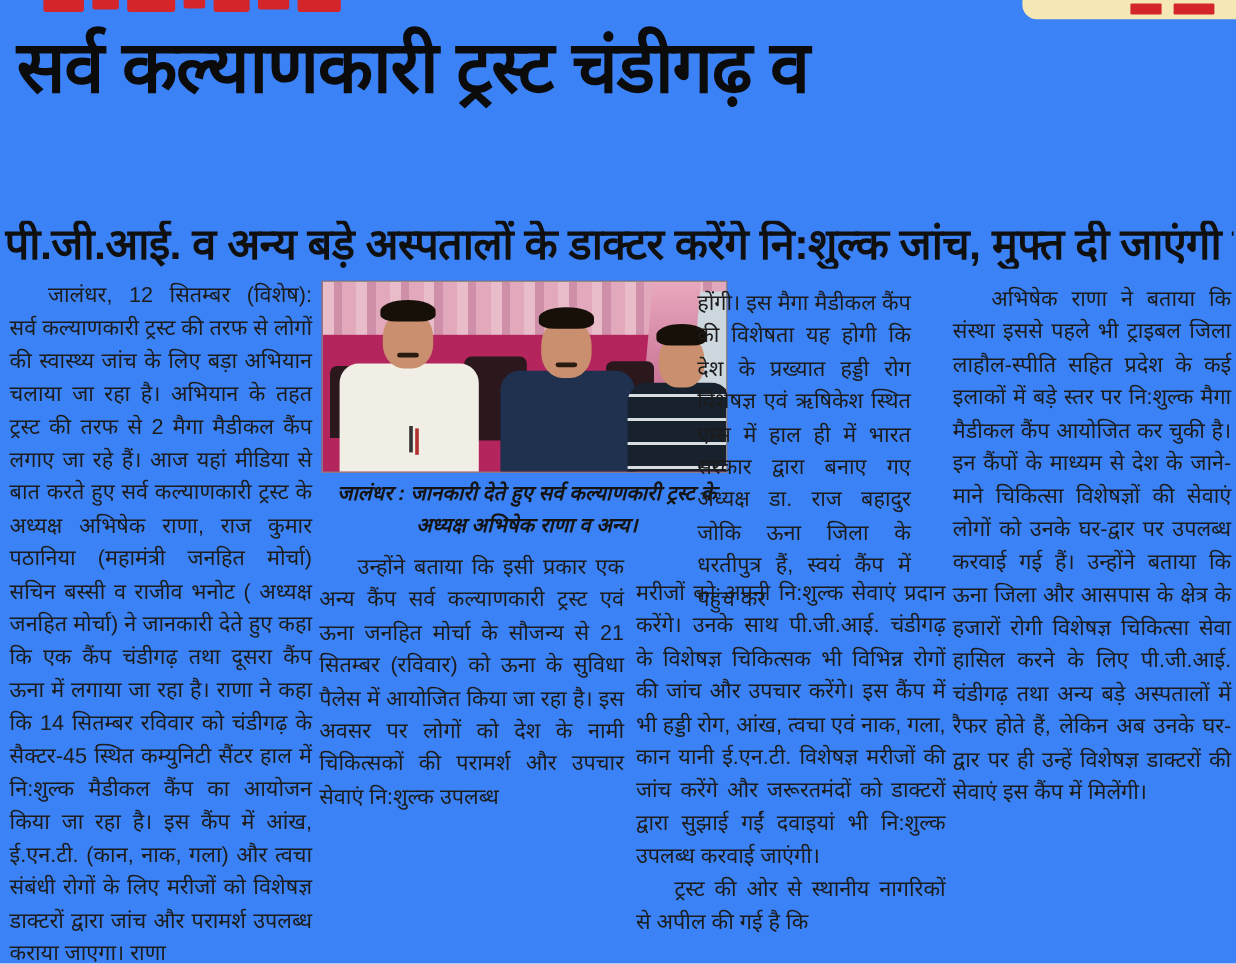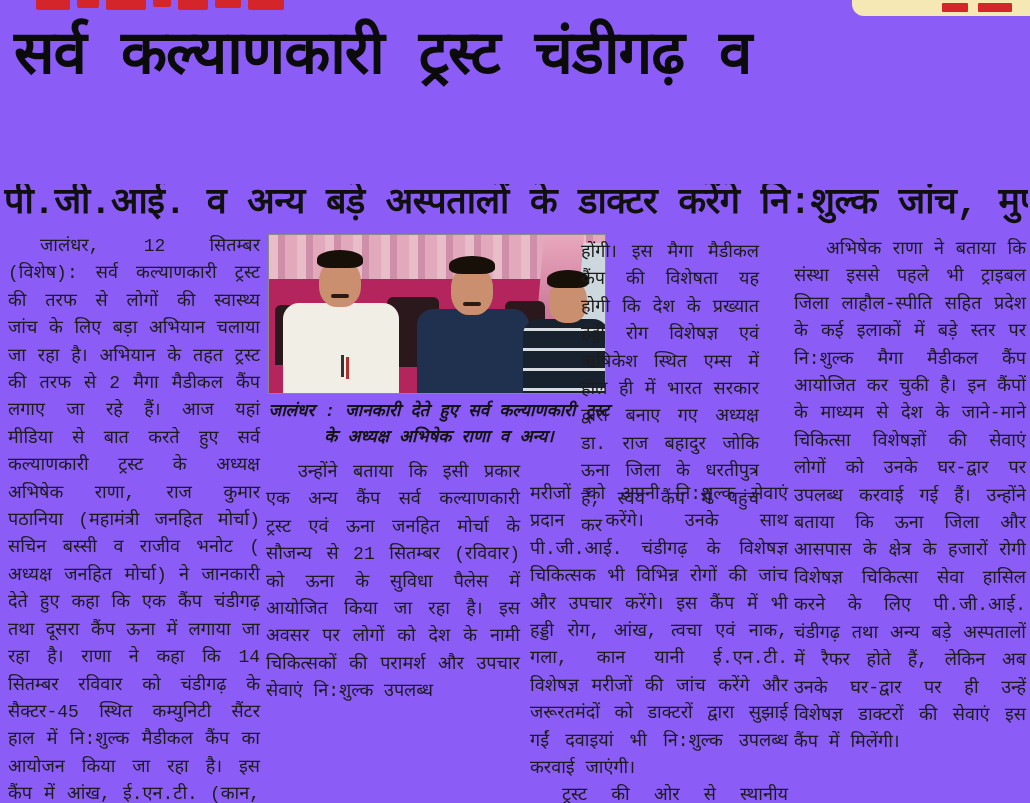--- a/index.html
+++ b/index.html
@@ -1,20 +1,20 @@
 <!DOCTYPE html>
 <html><head>
 <meta charset="utf-8">
 <style>
   * { margin:0; padding:0; box-sizing:border-box; }
   html,body { background:#ffffff; }
   .page {
     position:relative; width:1030px; height:803px;
-    background:#8b5cf6; overflow:hidden;
-    font-family:Liberation Mono, monospace; color:#1a1a1a;
+    background:#3b82f6; overflow:hidden;
+    font-family:Liberation Sans, sans-serif; color:#1a1a1a;
   }
 
   
   .red-fragment {
     position:absolute; left:36px; top:0; width:256px; height:10px;
     display:flex; align-items:flex-start; gap:7px; overflow:hidden;
   }
   .red-fragment i { display:block; background:#d4252b; height:10px; border-radius:0 0 2px 2px; }
   .red-fragment i:nth-child(1){width:34px;} .red-fragment i:nth-child(2){width:22px;height:8px;}
   .red-fragment i:nth-child(3){width:40px;} .red-fragment i:nth-child(4){width:18px;height:7px;}

